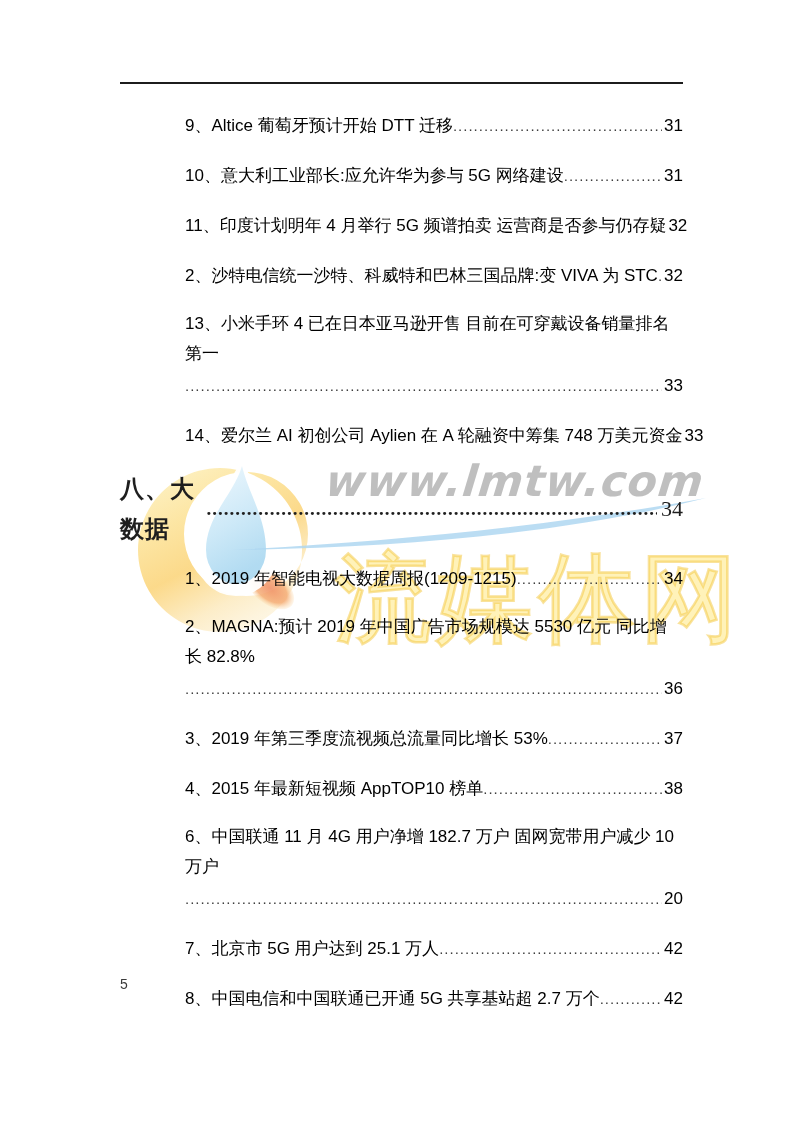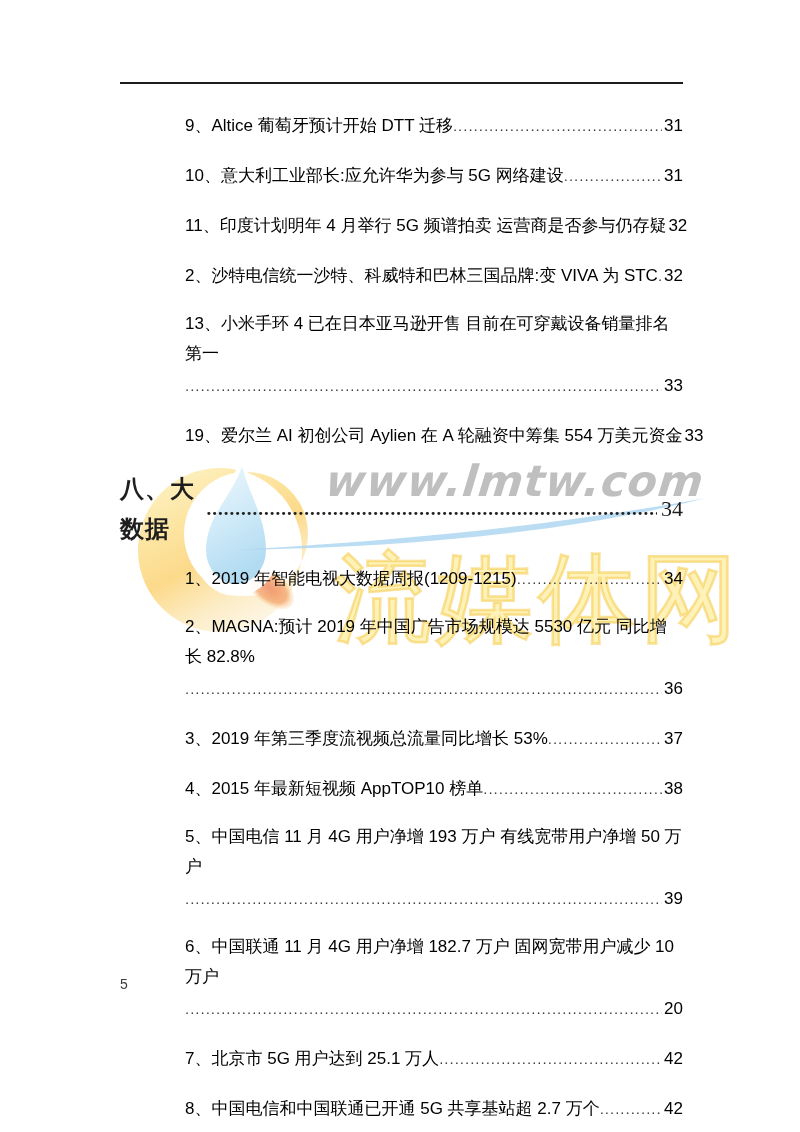--- a/index.html
+++ b/index.html
@@ -138,21 +138,21 @@
 
     <div class="entry wrap">
       <div class="t-line">13、小米手环 4 已在日本亚马逊开售 目前在可穿戴设备销量排名第一</div>
       <div class="dots-row">
         <span class="dots"></span>
         <span class="pg">33</span>
       </div>
     </div>
 
     <div class="entry">
-      <span class="t">19、爱尔兰 AI 初创公司 Aylien 在 A 轮融资中筹集 554 万美元资金</span>
+      <span class="t">14、爱尔兰 AI 初创公司 Aylien 在 A 轮融资中筹集 748 万美元资金</span>
       <span class="dots"></span>
       <span class="pg">33</span>
     </div>
 
     <div class="heading-row">
       <span>八、大数据</span>
       <span class="hdots"></span>
       <span class="h-pg">34</span>
     </div>
 
@@ -175,27 +175,20 @@
       <span class="dots"></span>
       <span class="pg">37</span>
     </div>
 
     <div class="entry">
       <span class="t">4、2015 年最新短视频 AppTOP10 榜单</span>
       <span class="dots"></span>
       <span class="pg">38</span>
     </div>
 
-    <div class="entry wrap">
-      <div class="t-line">5、中国电信 11 月 4G 用户净增 193 万户 有线宽带用户净增 50 万户</div>
-      <div class="dots-row">
-        <span class="dots"></span>
-        <span class="pg">39</span>
-      </div>
-    </div>
 
     <div class="entry wrap">
       <div class="t-line">6、中国联通 11 月 4G 用户净增 182.7 万户 固网宽带用户减少 10 万户</div>
       <div class="dots-row">
         <span class="dots"></span>
         <span class="pg">20</span>
       </div>
     </div>
 
     <div class="entry">

